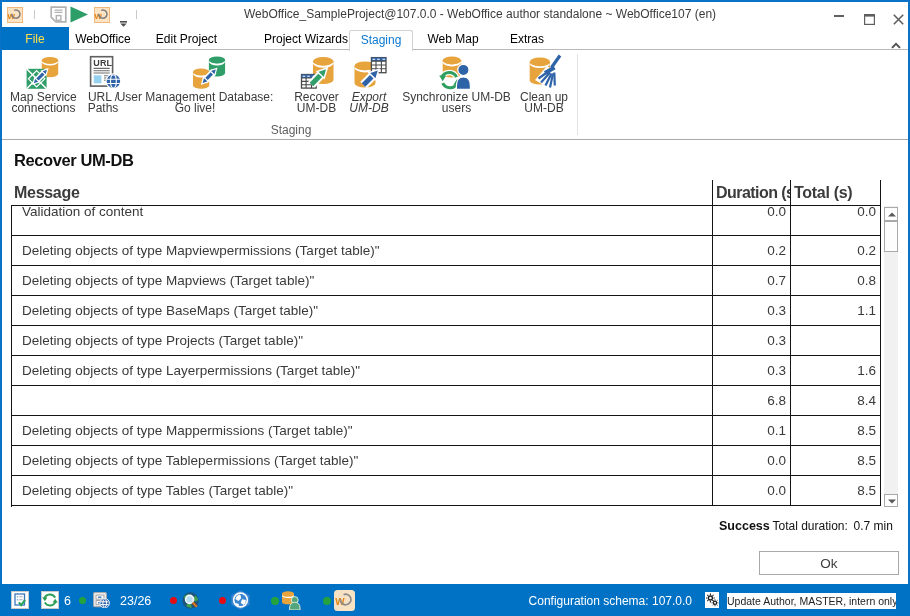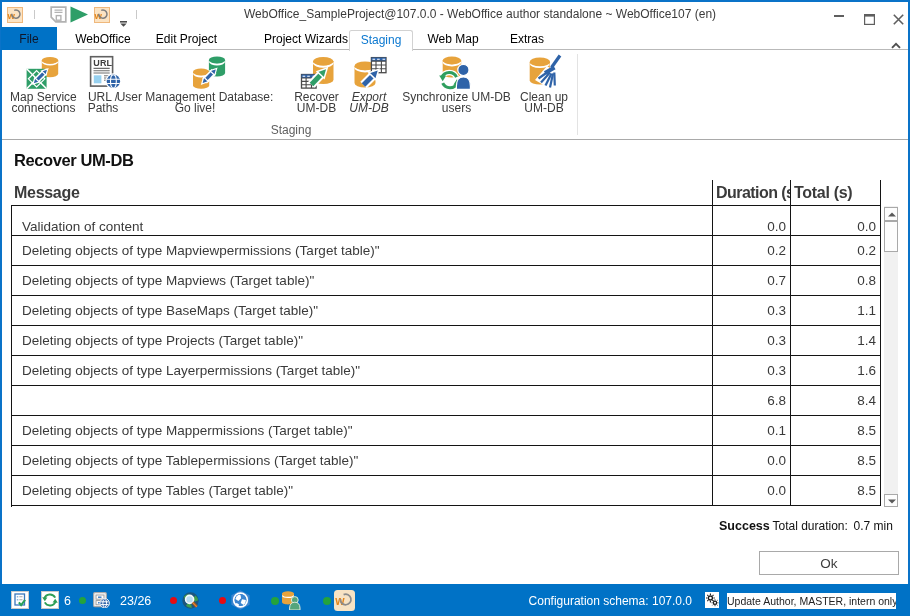--- a/index.html
+++ b/index.html
@@ -9,22 +9,22 @@
   #win { position:absolute; left:0; top:0; width:910px; height:616px; }
 
   .bord { position:absolute; background:#0a73c8; }
 
   #title-text { position:absolute; left:54px; top:7px; width:852px; text-align:center;
                 font-size:12px; color:#3b3b3b; }
 
   .tab { position:absolute; top:27px; height:22px; line-height:24px; font-size:12px;
          color:#000000; text-align:center; line-height:24px; }
   #tabline { position:absolute; left:57px; top:48.6px; width:851px; height:1px; background:#b9b9b9; }
-  #filetab { position:absolute; left:1px; top:27px; width:56px; height:22.6px; background:#0072c6;
-             color:#0f172a; font-size:12px; text-align:center; line-height:24px; z-index:3; }
+  #filetab { position:absolute; left:1px; top:27px; width:68px; height:22.6px; background:#0072c6;
+             color:#fde047; font-size:12px; text-align:center; line-height:24px; z-index:3; }
   #seltab { position:absolute; left:349px; top:29.5px; width:64px; height:21.2px; background:#fff;
             border:1px solid #d2d2d2; border-bottom:none; border-radius:2.5px 2.5px 0 0;
             color:#0b78d0; font-size:12px; text-align:center; line-height:19px; z-index:4; }
 
   #ribbon-bottom { position:absolute; left:2px; top:138.5px; width:906px; height:1.2px; background:#a9a9a9; }
   .rlabel { position:absolute; top:91.5px; width:170px; text-align:center; font-size:12px;
             line-height:11.5px; color:#3b3b3b; }
   .ricon { position:absolute; top:55px; width:34px; height:34px; }
   #grpsep { position:absolute; left:577px; top:54px; width:1px; height:81px; background:#e3e3e3; }
   #grplabel { position:absolute; left:2px; top:123px; width:578px; text-align:center;
@@ -243,21 +243,21 @@
   <div class="colhead" style="left:716px;width:74px;letter-spacing:-0.55px;">Duration (s)</div>
   <div class="colhead" style="left:794px;">Total (s)</div>
 
   <div class="gridline" style="left:712px;top:180px;width:1.3px;height:326px;"></div>
   <div class="gridline" style="left:790px;top:180px;width:1.3px;height:326px;"></div>
   <div class="gridline" style="left:880px;top:180px;width:1.3px;height:326px;"></div>
   <div class="gridline" style="left:11px;top:204.5px;width:870.3px;height:1.8px;"></div>
   <div class="gridline" style="left:11px;top:504.6px;width:870.3px;height:1.8px;"></div>
   <div class="gridline" style="left:11px;top:204.5px;width:1.3px;height:302px;"></div>
 
-  <div class="row" style="top:212px;">
+  <div class="row" style="top:197px;">
       <span class="msg">Validation of content</span>
       <span class="d1">0.0</span>
       <span class="d2">0.0</span>
     </div>
   <div class="row" style="top:236px;">
       <span class="msg">Deleting objects of type Mapviewpermissions (Target table)"</span>
       <span class="d1">0.2</span>
       <span class="d2">0.2</span>
     </div>
   <div class="row" style="top:266px;">
@@ -266,21 +266,20 @@
       <span class="d2">0.8</span>
     </div>
   <div class="row" style="top:296px;">
       <span class="msg">Deleting objects of type BaseMaps (Target table)"</span>
       <span class="d1">0.3</span>
       <span class="d2">1.1</span>
     </div>
   <div class="row" style="top:326px;">
       <span class="msg">Deleting objects of type Projects (Target table)"</span>
       <span class="d1">0.3</span>
-      <span class="d2">1.4</span>
     </div>
   <div class="row" style="top:356px;">
       <span class="msg">Deleting objects of type Layerpermissions (Target table)"</span>
       <span class="d1">0.3</span>
       <span class="d2">1.6</span>
     </div>
   <div class="row" style="top:386px;">
       <span class="d1">6.8</span>
       <span class="d2">8.4</span>
     </div>

